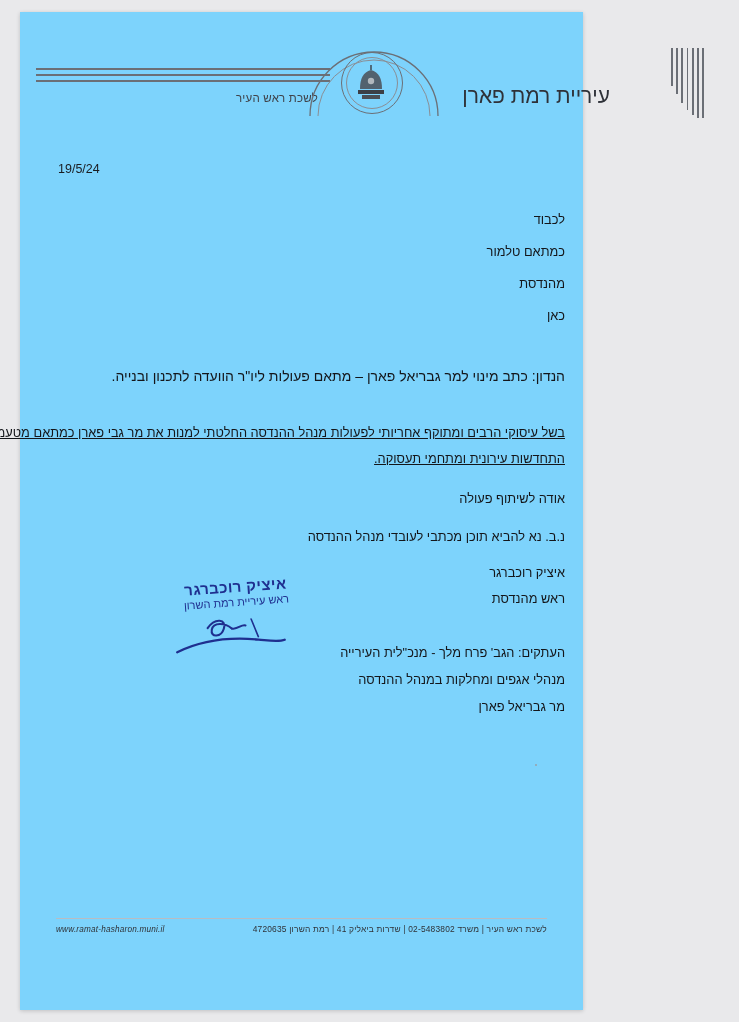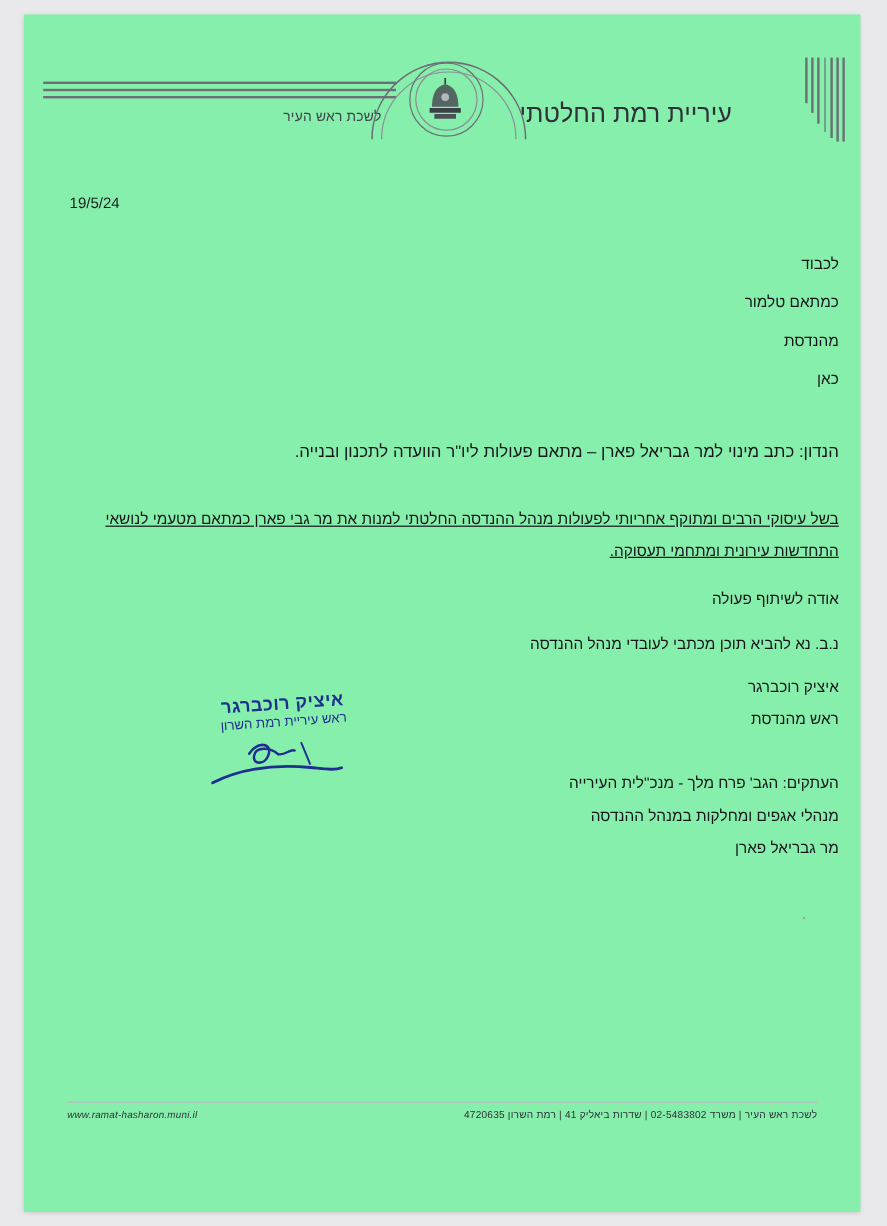--- a/index.html
+++ b/index.html
@@ -12,25 +12,24 @@
     position: relative;
     width: 739px;
     height: 1022px;
     background: #e9e9eb;
     overflow: hidden;
   }
   .sheet {
     position: absolute;
     left: 20px;
     top: 12px;
-    width: 653px;
+    width: 563px;
     height: 998px;
-    background: #86efac;
+    background: #7dd3fc;
     box-shadow: 0 1px 4px rgba(0,0,0,0.18);
-    padding-left: 44px;
   }
 
   
   .letterhead {
     position: absolute;
     left: 16px;
     top: 22px;
     width: 668px;
     height: 80px;
   }
@@ -232,21 +231,21 @@
   <div class="sheet">
 
     <div class="letterhead">
       <div class="lh-lines-left">
         <i></i>
           <i></i>
           <i></i>
       </div>
 
       <div class="lh-sub">לשכת ראש העיר</div>
-      <div class="lh-title">עיריית רמת החלטתי</div>
+      <div class="lh-title">עיריית רמת פארן</div>
 
       <svg class="lh-arcs" viewBox="0 0 140 70">
         <path d="M6 68 A 62 62 0 0 1 134 68" fill="none" stroke="#6b6f76" stroke-width="1.3"></path>
         <path d="M14 68 A 54 54 0 0 1 126 68" fill="none" stroke="#8a8e95" stroke-width="1"></path>
       </svg>
 
       <div class="lh-emblem">
         <div class="ring"></div>
         <div class="ring2"></div>
         <svg width="34" height="40" viewBox="0 0 34 40">

